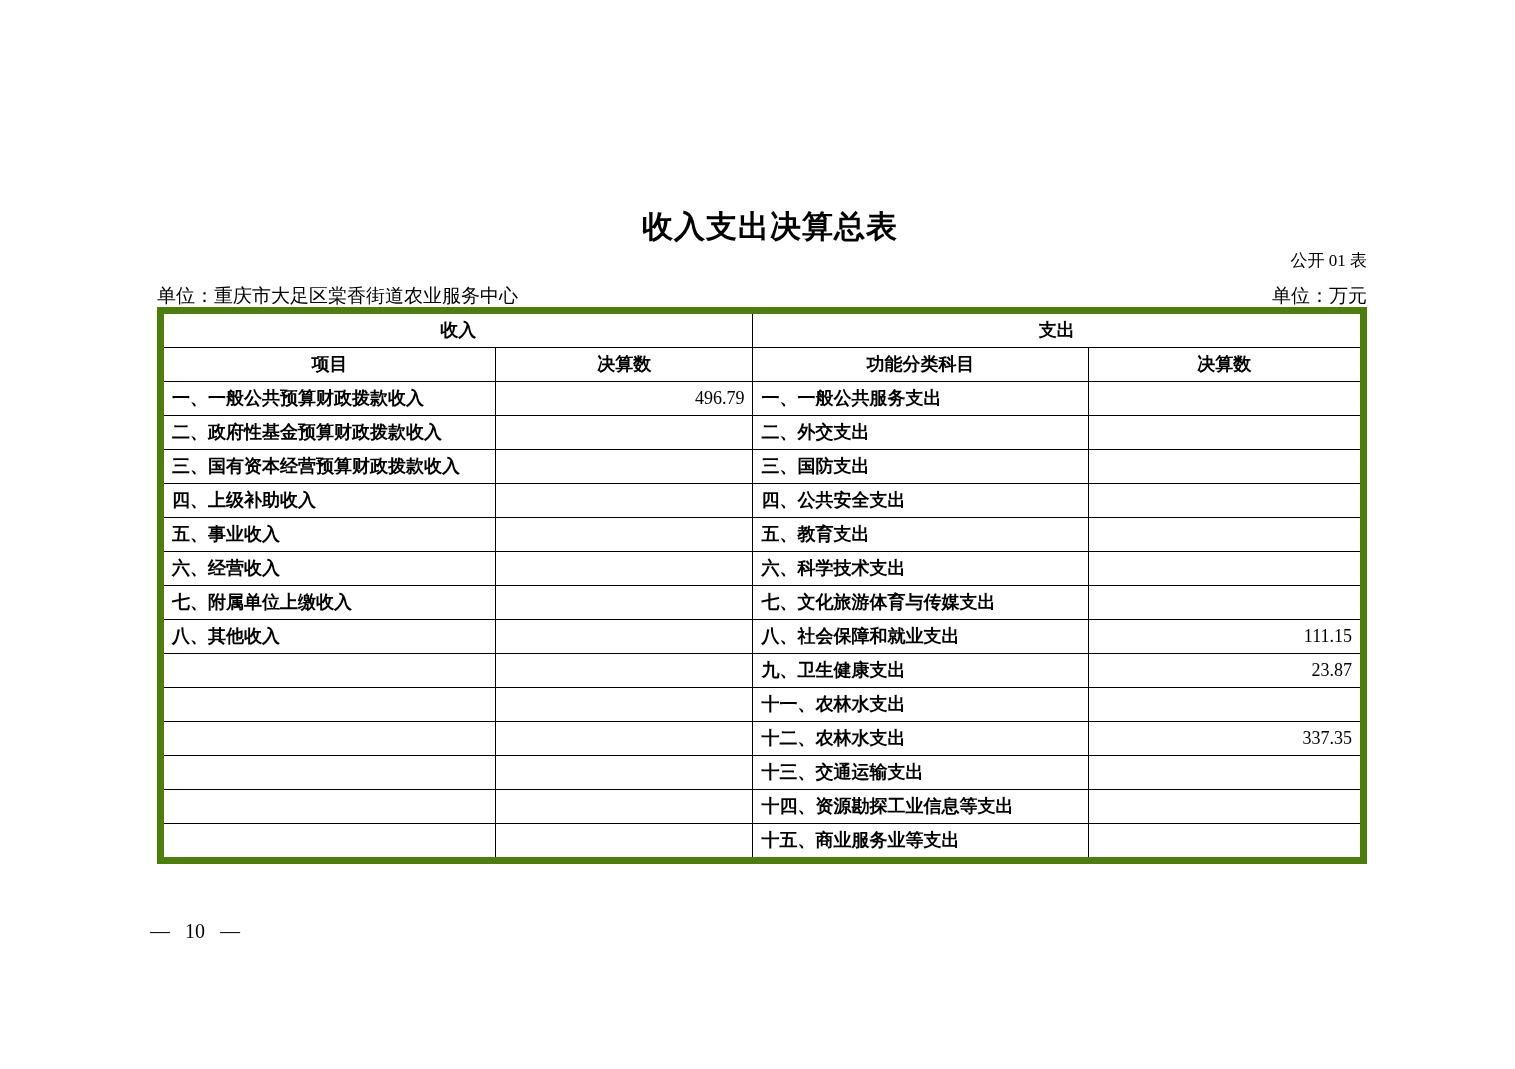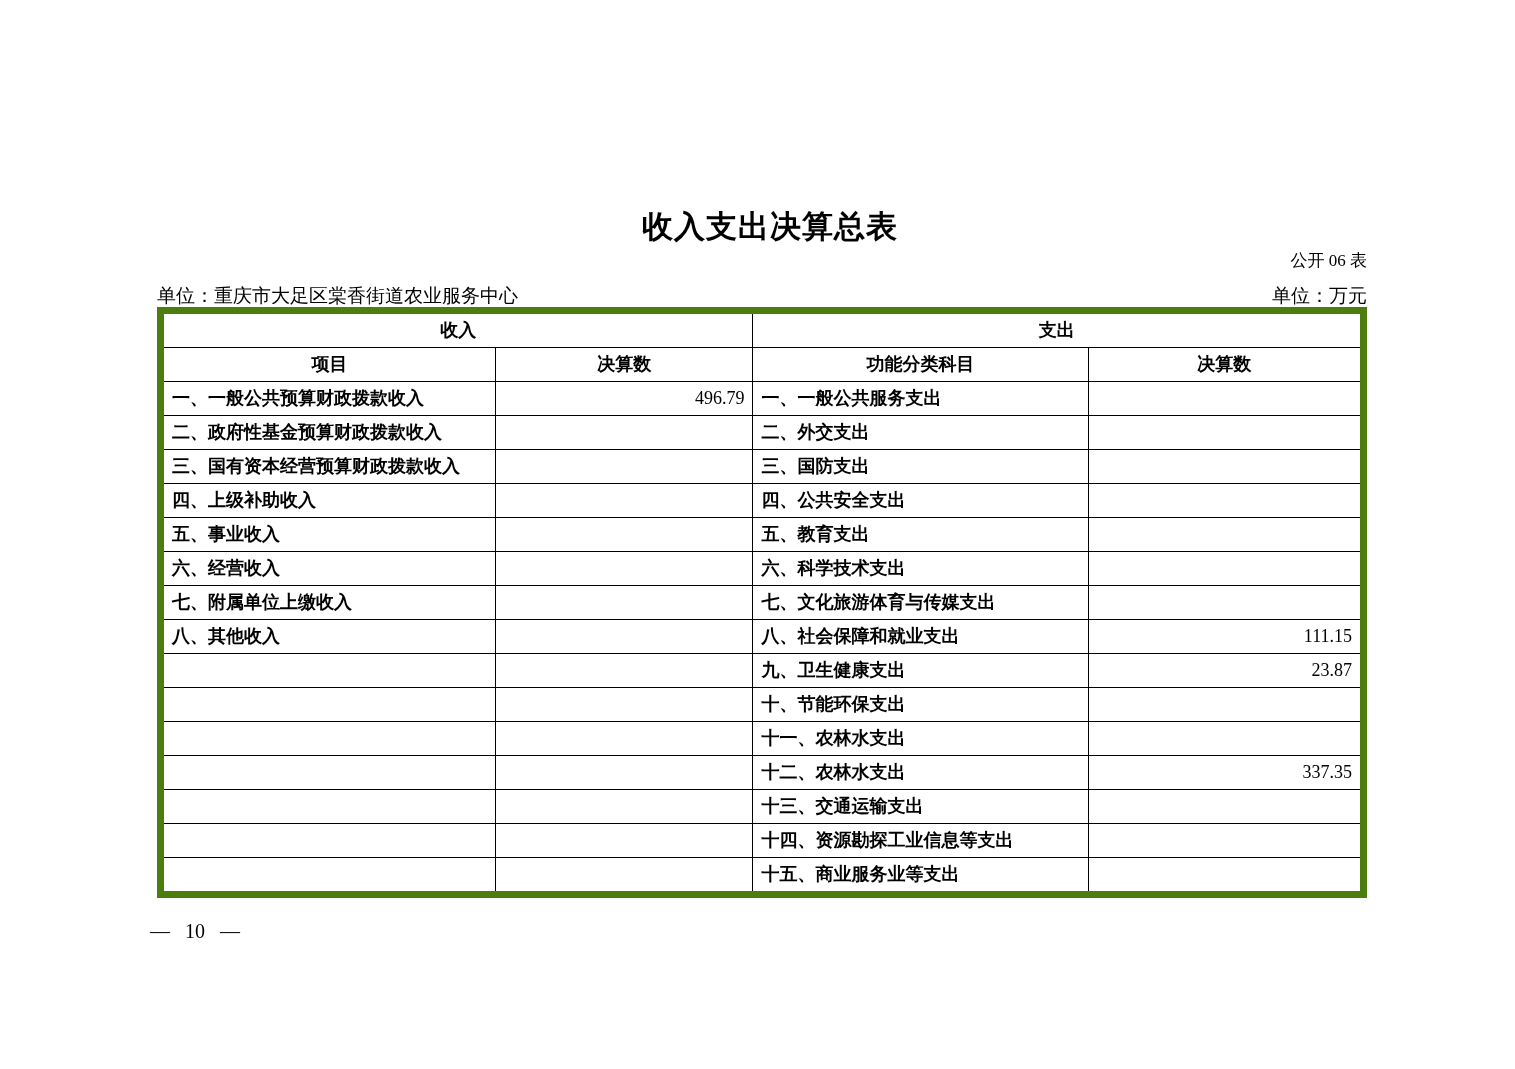--- a/index.html
+++ b/index.html
@@ -85,21 +85,21 @@
     word-spacing: 10px;
   }
 </style>
 </head>
 <body>
 
 <div class="page">
 
   <h1 class="title">收入支出决算总表</h1>
 
-  <div class="table-code">公开 06 表</div>
+  <div class="table-code">公开 01 表</div>
 
   <div class="unit-row">
     <span>单位：重庆市大足区棠香街道农业服务中心</span>
     <span>单位：万元</span>
   </div>
 
   <table class="budget">
     <colgroup>
       <col style="width:27.85%">
       <col style="width:21.40%">
@@ -169,26 +169,20 @@
       </tr>
       <tr>
         <td class="item"></td>
         <td class="value"></td>
         <td class="item">九、卫生健康支出</td>
         <td class="value">23.87</td>
       </tr>
       <tr>
         <td class="item"></td>
         <td class="value"></td>
-        <td class="item">十、节能环保支出</td>
-        <td class="value"></td>
-      </tr>
-      <tr>
-        <td class="item"></td>
-        <td class="value"></td>
         <td class="item">十一、农林水支出</td>
         <td class="value"></td>
       </tr>
       <tr>
         <td class="item"></td>
         <td class="value"></td>
         <td class="item">十二、农林水支出</td>
         <td class="value">337.35</td>
       </tr>
       <tr>

